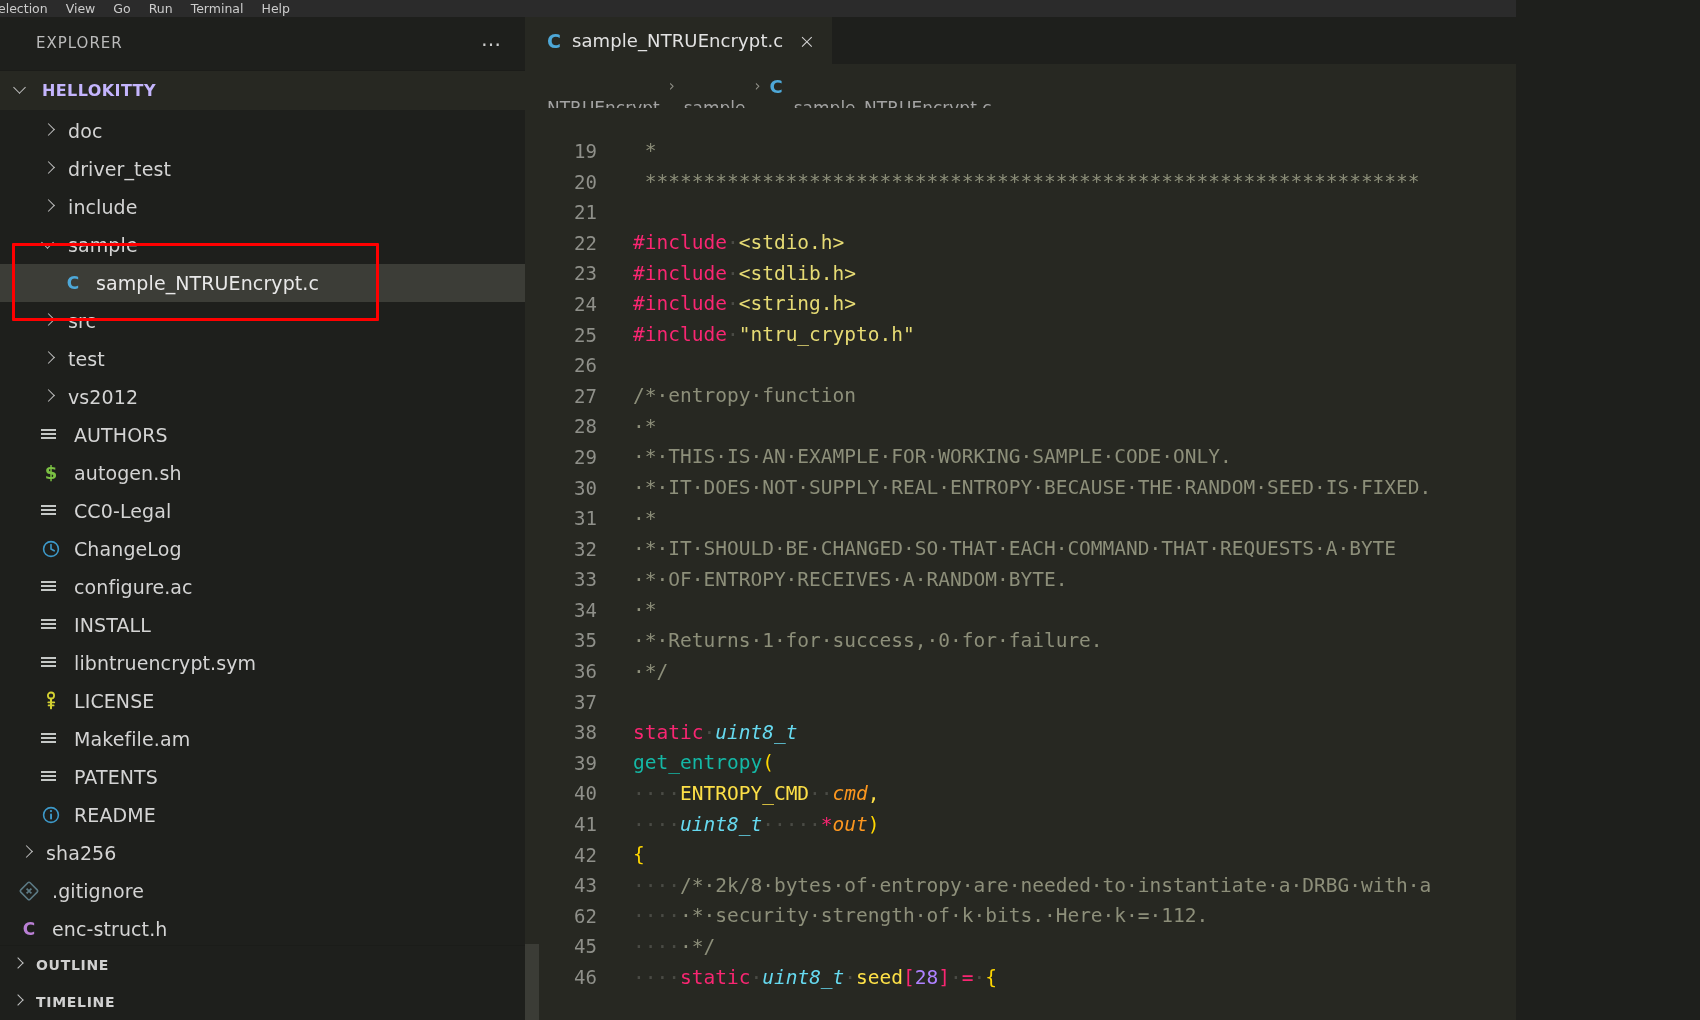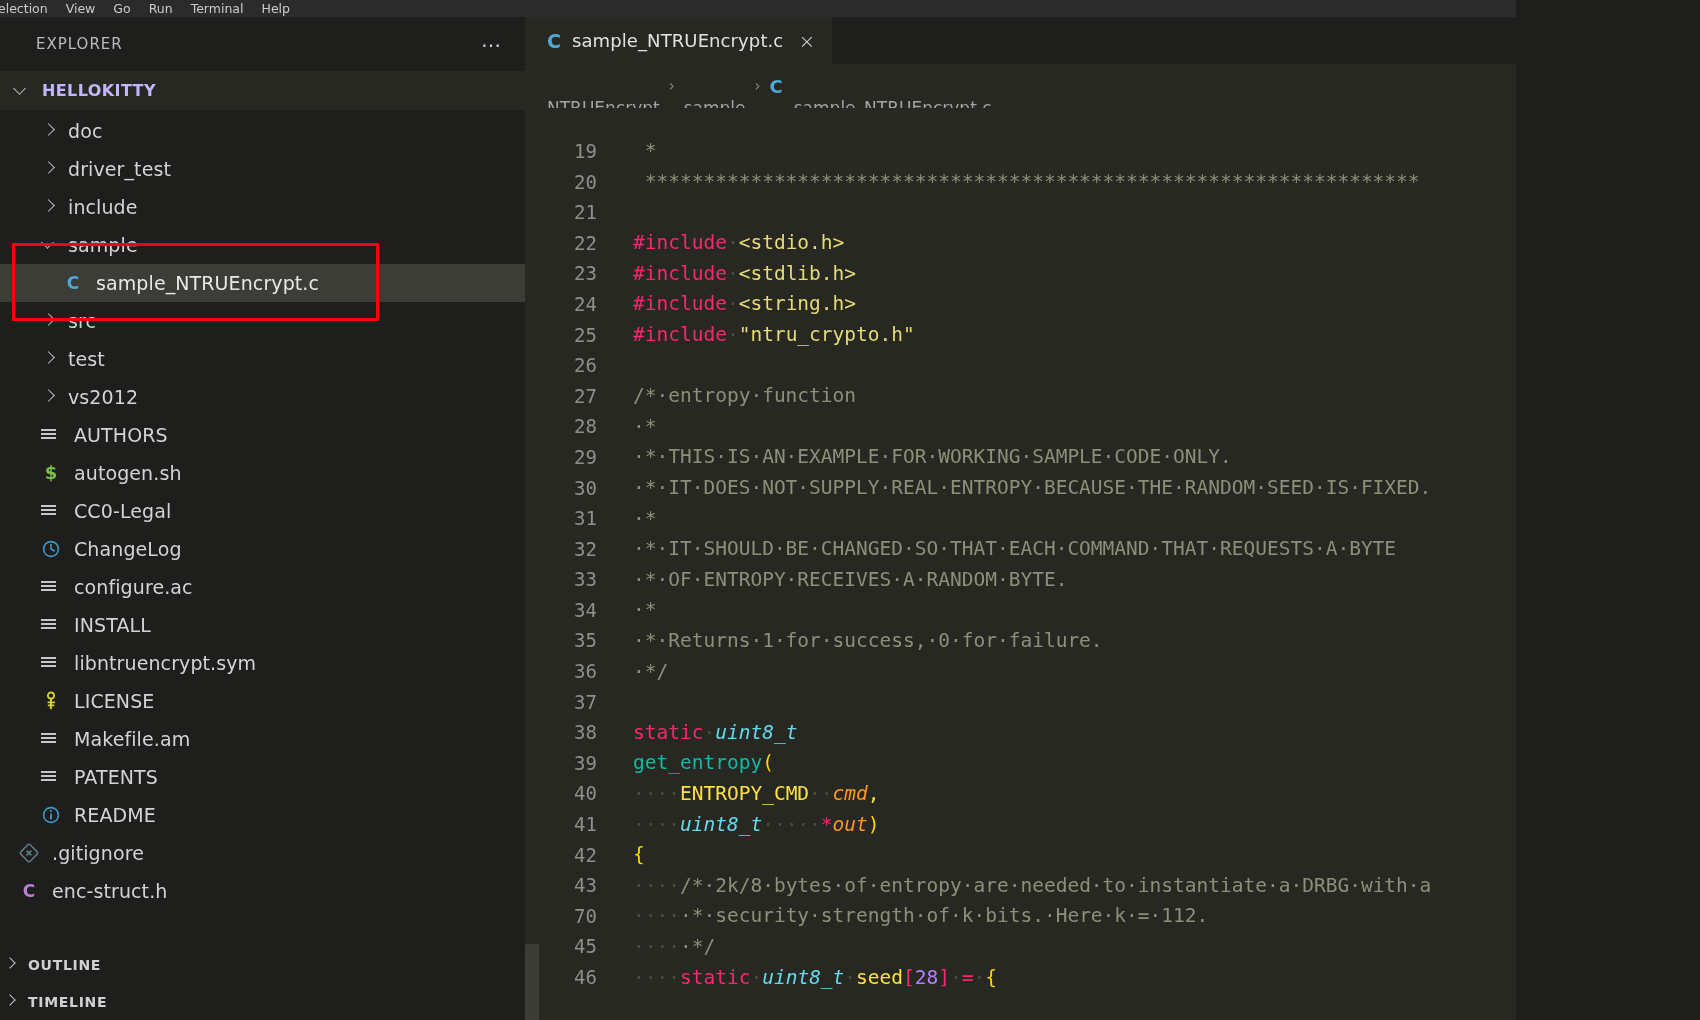--- a/index.html
+++ b/index.html
@@ -82,21 +82,21 @@
     font-family:"DejaVu Sans", sans-serif; font-size:17px; font-weight:700;
     text-align:center; line-height:22px;
   }
   .ficon.c-blue { color:#4ea8d8; }
   .ficon.c-purple { color:#b97fd4; }
   .ficon.sh { color:#7bc043; font-size:18px; font-weight:700; text-align:center; line-height:22px; }
   .ficon.clock svg, .ficon.info svg, .ficon.key svg, .ficon.git svg { display:block; margin:0 auto; }
 
   
   .panel-hdr {
-    height:37px; display:flex; align-items:center; gap:6px; 
+    height:37px; display:flex; align-items:center; gap:6px; padding-left:8px;
     background:#1e1f1c;
   }
   .panel-hdr .ptitle { color:#d0d0d0; font-size:14px; font-weight:700; letter-spacing:.7px; }
   .panel-hdr .chev::before { width:7px; height:7px; }
   .sidebar-bottom { border-top:1px solid #1b1c19; }
 
   
   .annot {
     position:absolute; border:3px solid #ff0000; pointer-events:none; z-index:20;
     border-radius:1px;
@@ -306,20 +306,26 @@
             <span class="indent" style="width: 38px;"></span>
             <span class="ficon info">
               <svg width="22" height="22" viewBox="0 0 22 22">
                 <circle cx="11" cy="11" r="7.4" fill="none" stroke="#3d99c9" stroke-width="1.6"></circle>
                 <circle cx="11" cy="7.1" r="1.15" fill="#3d99c9"></circle>
                 <rect x="10.1" y="9.4" width="1.9" height="6.1" rx=".8" fill="#3d99c9"></rect>
               </svg>
             </span>
             <span class="indent" style="width: 10px;"></span>
             <span class="name">README</span>
+          </div>
+          <div class="row">
+            <span class="indent" style="width: 16px;"></span>
+            <span class="chev"></span>
+            <span class="indent" style="width: 8px;"></span>
+            <span class="name">sha256</span>
           </div>
           <div class="row">
             <span class="indent" style="width: 16px;"></span>
             <span class="ficon git">
               <svg width="22" height="22" viewBox="0 0 22 22">
                 <g transform="rotate(45 11 11)">
                   <rect x="4.4" y="4.4" width="13.2" height="13.2" rx="1.6" fill="none" stroke="#5c7a85" stroke-width="1.6"></rect>
                   <path d="M7.6 11 h6.8 M11 7.6 v6.8" stroke="#5c7a85" stroke-width="1.7"></path>
                 </g>
               </svg>
@@ -392,21 +398,21 @@
             <div class="line"><span class="lnum">34</span><span class="ltext"><span class="c-comment">·*</span></span></div>
             <div class="line"><span class="lnum">35</span><span class="ltext"><span class="c-comment">·*·Returns·1·for·success,·0·for·failure.</span></span></div>
             <div class="line"><span class="lnum">36</span><span class="ltext"><span class="c-comment">·*/</span></span></div>
             <div class="line"><span class="lnum">37</span><span class="ltext"></span></div>
             <div class="line"><span class="lnum">38</span><span class="ltext"><span class="c-keyword">static</span><span class="ws">·</span><span class="c-type">uint8_t</span></span></div>
             <div class="line"><span class="lnum">39</span><span class="ltext"><span class="c-func">get_entropy</span><span class="c-bracket1">(</span></span></div>
             <div class="line"><span class="lnum">40</span><span class="ltext"><span class="ws">····</span><span class="c-plain">ENTROPY_CMD</span><span class="ws">··</span><span class="c-param">cmd</span><span class="c-plain">,</span></span></div>
             <div class="line"><span class="lnum">41</span><span class="ltext"><span class="ws">····</span><span class="c-type">uint8_t</span><span class="ws">·····</span><span class="c-keyword">*</span><span class="c-param">out</span><span class="c-bracket1">)</span></span></div>
             <div class="line"><span class="lnum">42</span><span class="ltext"><span class="c-bracket1">{</span></span></div>
             <div class="line"><span class="lnum">43</span><span class="ltext"><span class="ws">····</span><span class="c-comment">/*·2k/8·bytes·of·entropy·are·needed·to·instantiate·a·DRBG·with·a</span></span></div>
-            <div class="line"><span class="lnum">70</span><span class="ltext"><span class="ws">····</span><span class="c-comment">·*·security·strength·of·k·bits.·Here·k·=·112.</span></span></div>
+            <div class="line"><span class="lnum">62</span><span class="ltext"><span class="ws">····</span><span class="c-comment">·*·security·strength·of·k·bits.·Here·k·=·112.</span></span></div>
             <div class="line"><span class="lnum">45</span><span class="ltext"><span class="ws">····</span><span class="c-comment">·*/</span></span></div>
             <div class="line"><span class="lnum">46</span><span class="ltext"><span class="ws">····</span><span class="c-keyword">static</span><span class="ws">·</span><span class="c-type">uint8_t</span><span class="ws">·</span><span class="c-plain">seed</span><span class="c-bracket2">[</span><span class="c-num">28</span><span class="c-bracket2">]</span><span class="ws">·</span><span class="c-keyword">=</span><span class="ws">·</span><span class="c-bracket1">{</span></span></div>
           </div>
       </div>
 
     </div>
   </div>
 </div>
 
 </body></html>

